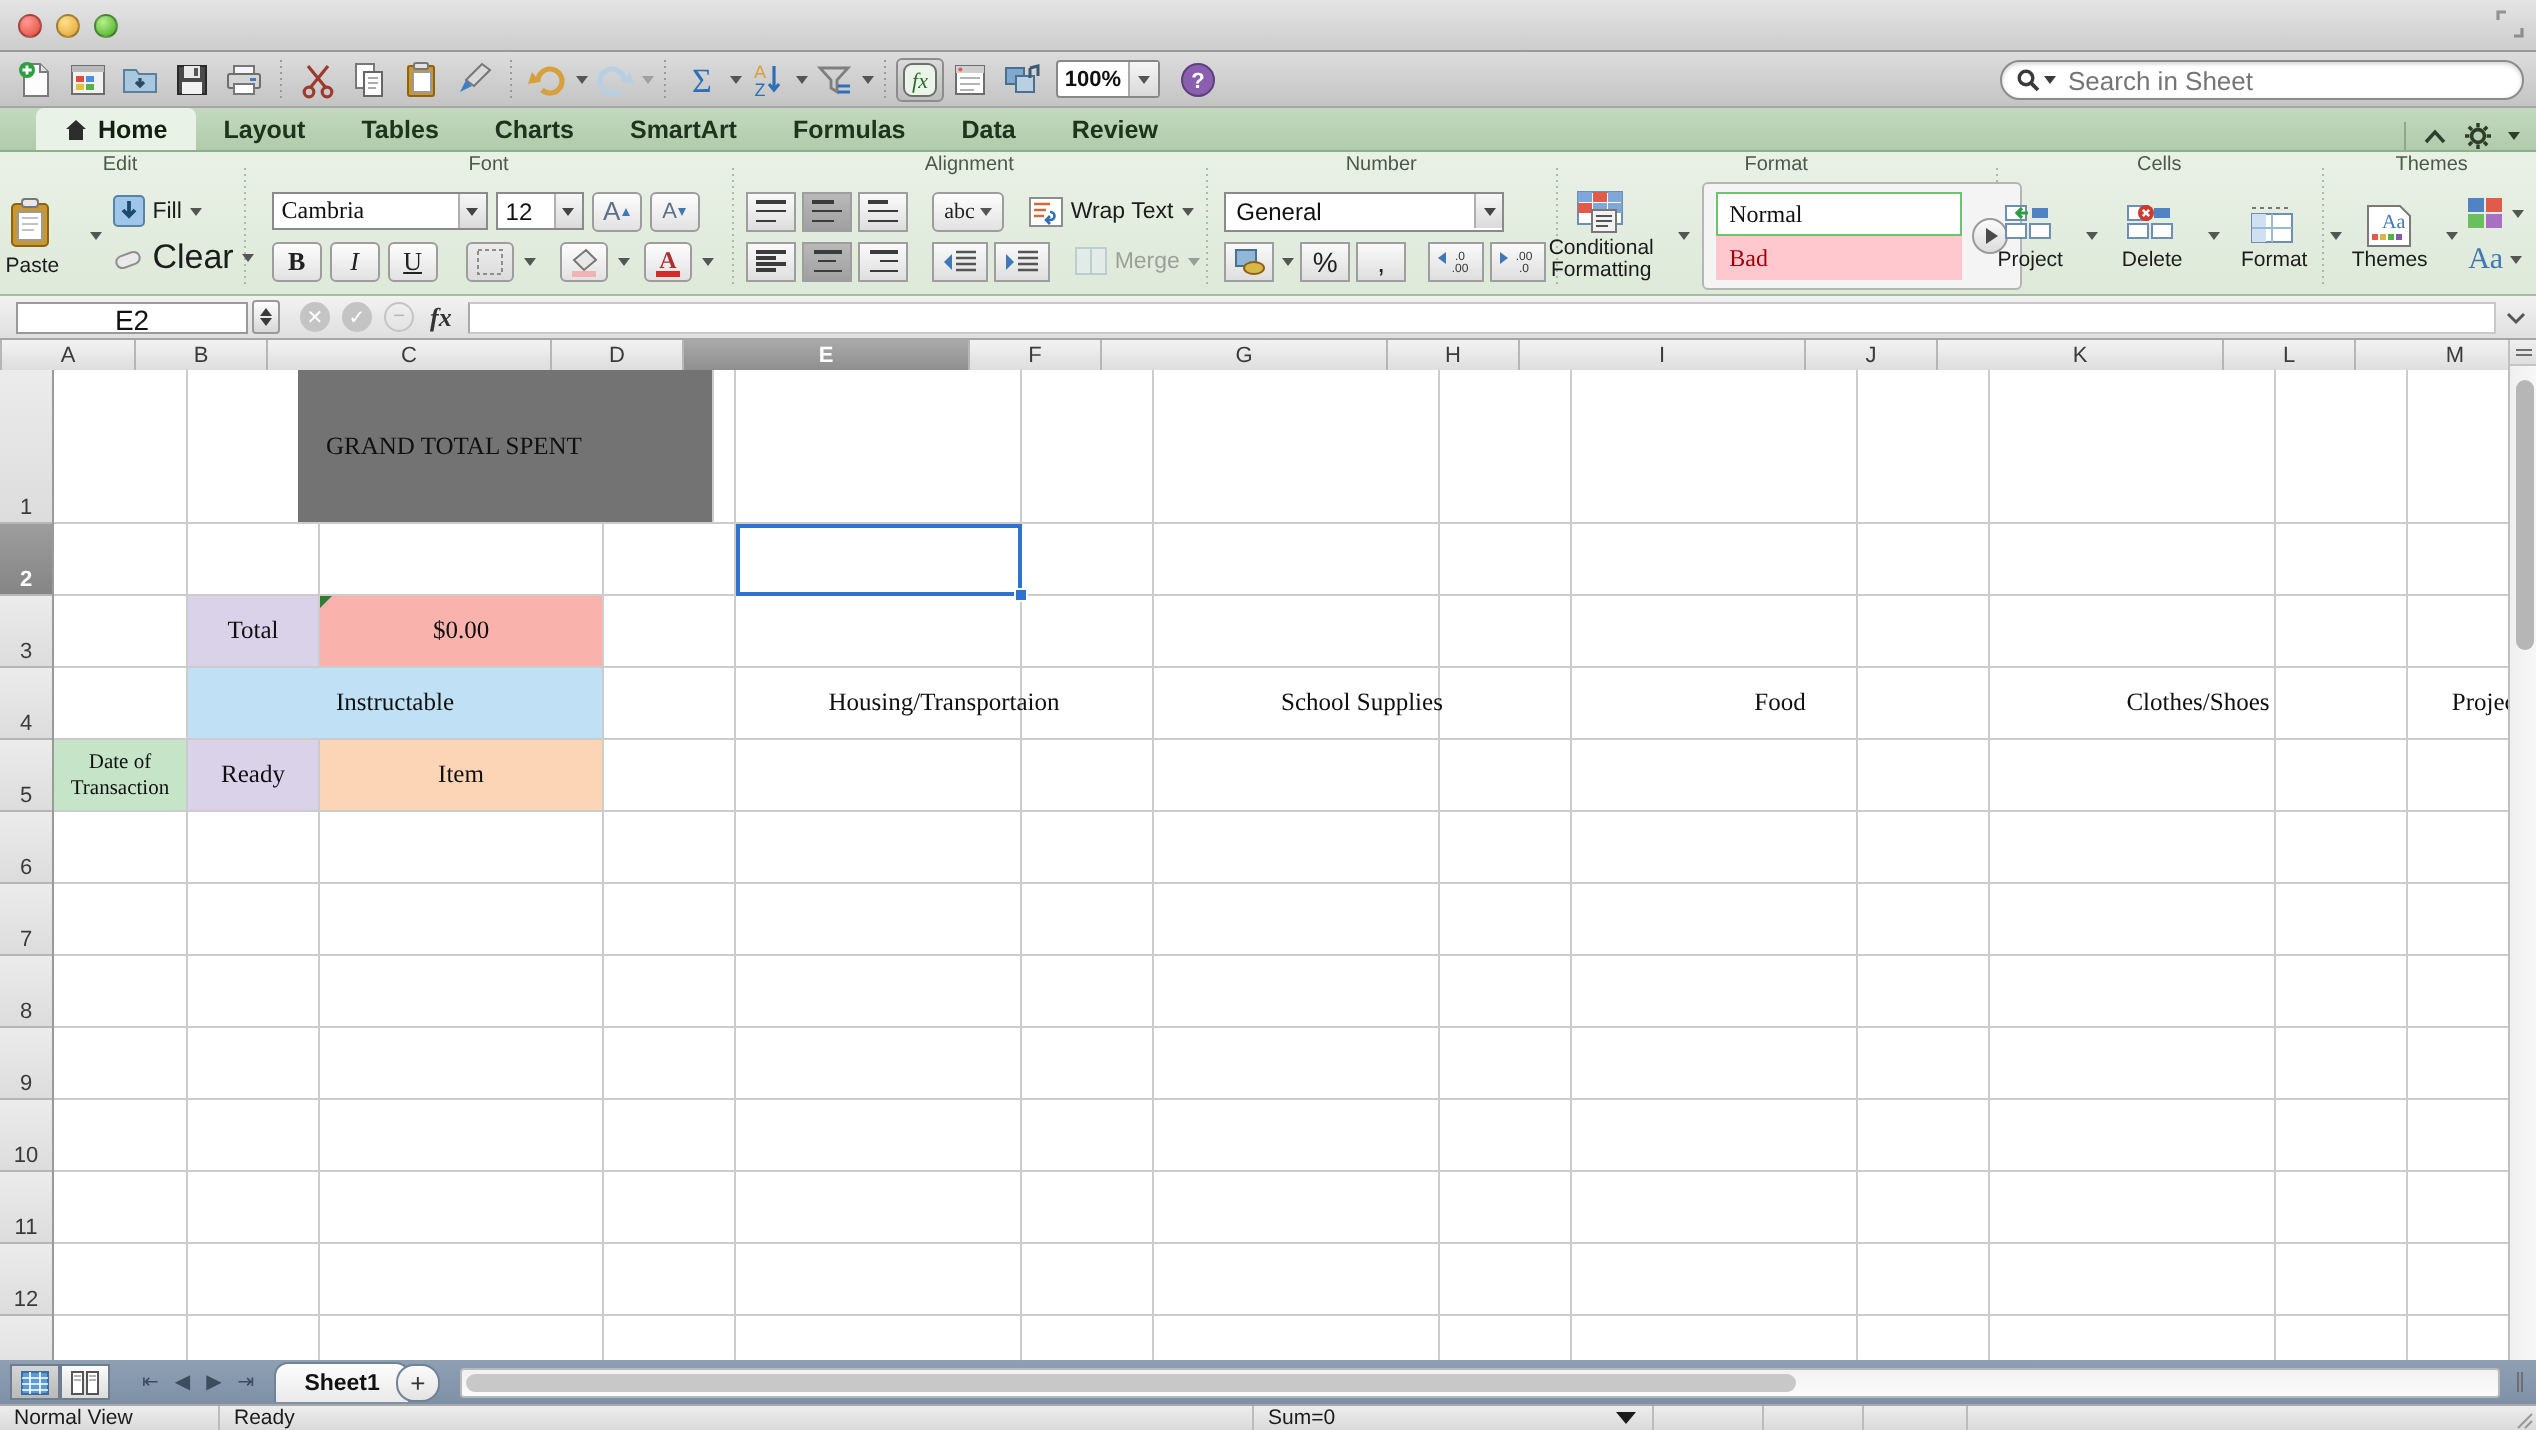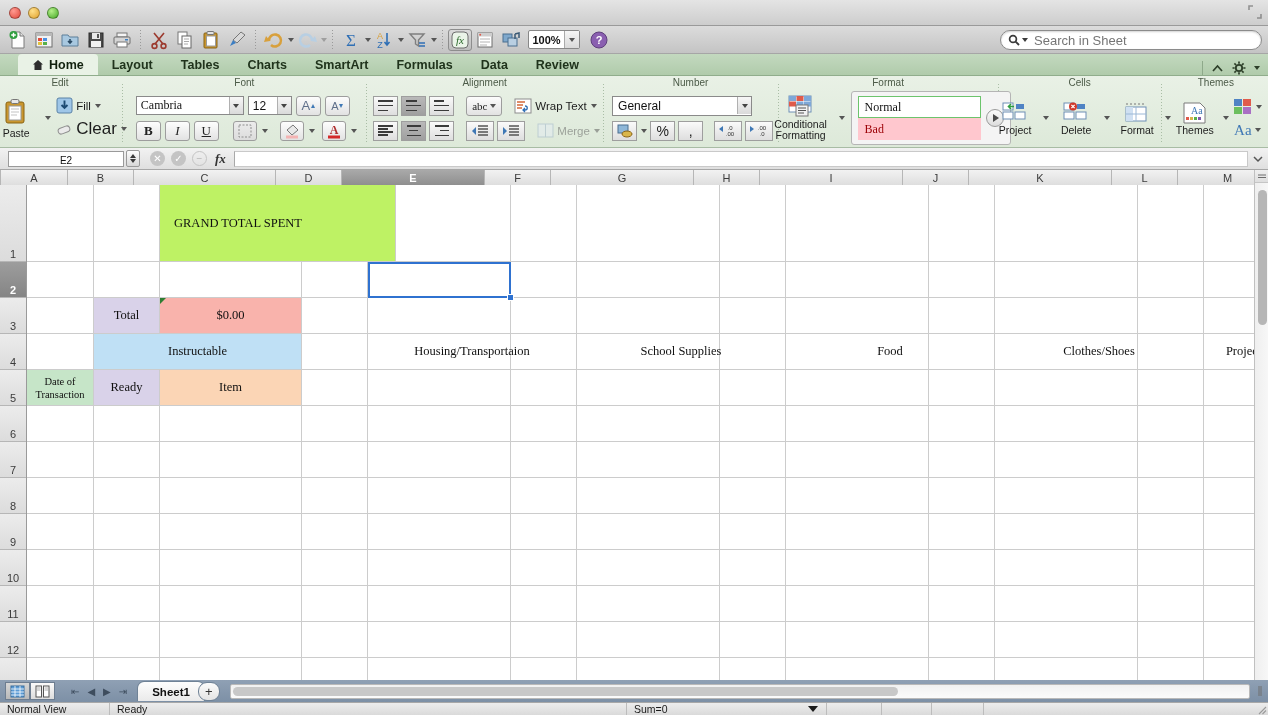--- a/index.html
+++ b/index.html
@@ -132,21 +132,21 @@
     background:linear-gradient(to bottom,#fbfbfb,#dcdcdc); display:flex;
     align-items:center;justify-content:center; }
 
   
   .formulabar{
     position:absolute; left:0; top:148px; width:1268px; height:22px;
     background:linear-gradient(to bottom,#f2f2f2,#dfdfdf);
     border-bottom:1px solid #a7a7a7; display:flex; align-items:center;
   }
   .namebox{ width:116px; height:16px; margin-left:8px; background:#fff;
-    border:1px solid #9a9a9a; font-size:10px; display:flex; align-items:flex-end;
+    border:1px solid #9a9a9a; font-size:14px; display:flex; align-items:flex-start;
     justify-content:center; color:#111; }
   .stepper{ width:14px; height:17px; margin-left:2px;
     background:linear-gradient(to bottom,#fdfdfd,#d8d8d8); border:1px solid #9a9a9a;
     border-radius:2px; display:flex;flex-direction:column;align-items:center;
     justify-content:center; gap:1px; }
   .fb-icons{ display:flex; align-items:center; gap:6px; margin-left:10px; }
   .fbi{ width:15px;height:15px;border-radius:50%;background:#c4c4c4;
     display:flex;align-items:center;justify-content:center;color:#fff;font-size:10px; }
   .fxlbl{ font-family:"Liberation Serif",serif; font-style:italic; font-size:13px;
     color:#333; font-weight:bold; margin-left:2px; }
@@ -1001,21 +1001,21 @@
         <div class="cell" style="left: 275px; top: 473px; width: 66px; height: 36px;"></div>
         <div class="cell" style="left: 341px; top: 473px; width: 143px; height: 36px;"></div>
         <div class="cell" style="left: 484px; top: 473px; width: 66px; height: 36px;"></div>
         <div class="cell" style="left: 550px; top: 473px; width: 143px; height: 36px;"></div>
         <div class="cell" style="left: 693px; top: 473px; width: 66px; height: 36px;"></div>
         <div class="cell" style="left: 759px; top: 473px; width: 143px; height: 36px;"></div>
         <div class="cell" style="left: 902px; top: 473px; width: 66px; height: 36px;"></div>
         <div class="cell" style="left: 968px; top: 473px; width: 143px; height: 36px;"></div>
         <div class="cell" style="left: 1111px; top: 473px; width: 66px; height: 36px;"></div>
         <div class="cell" style="left: 1177px; top: 473px; width: 100px; height: 36px;"></div>
-        <div class="cell" style="left: 133px; top: 0px; width: 236px; height: 77px; background: #bef264; justify-content: flex-start; padding-left: 14px;">
+        <div class="cell" style="left: 122px; top: 0px; width: 208px; height: 77px; background: #737373; justify-content: flex-start; padding-left: 14px;">
           <span>GRAND TOTAL SPENT</span>
         </div>
         <div class="cell" style="left: 67px; top: 113px; width: 66px; height: 36px; background: rgb(217, 210, 233);">
           <span>Total</span>
         </div>
         <div class="cell" style="left: 133px; top: 113px; width: 142px; height: 36px; background: rgb(249, 179, 172);">
           <span>$0.00</span>
           <span class="cmt"></span>
         </div>
         <div class="cell" style="left: 67px; top: 149px; width: 208px; height: 36px; background: rgb(191, 224, 245);">

